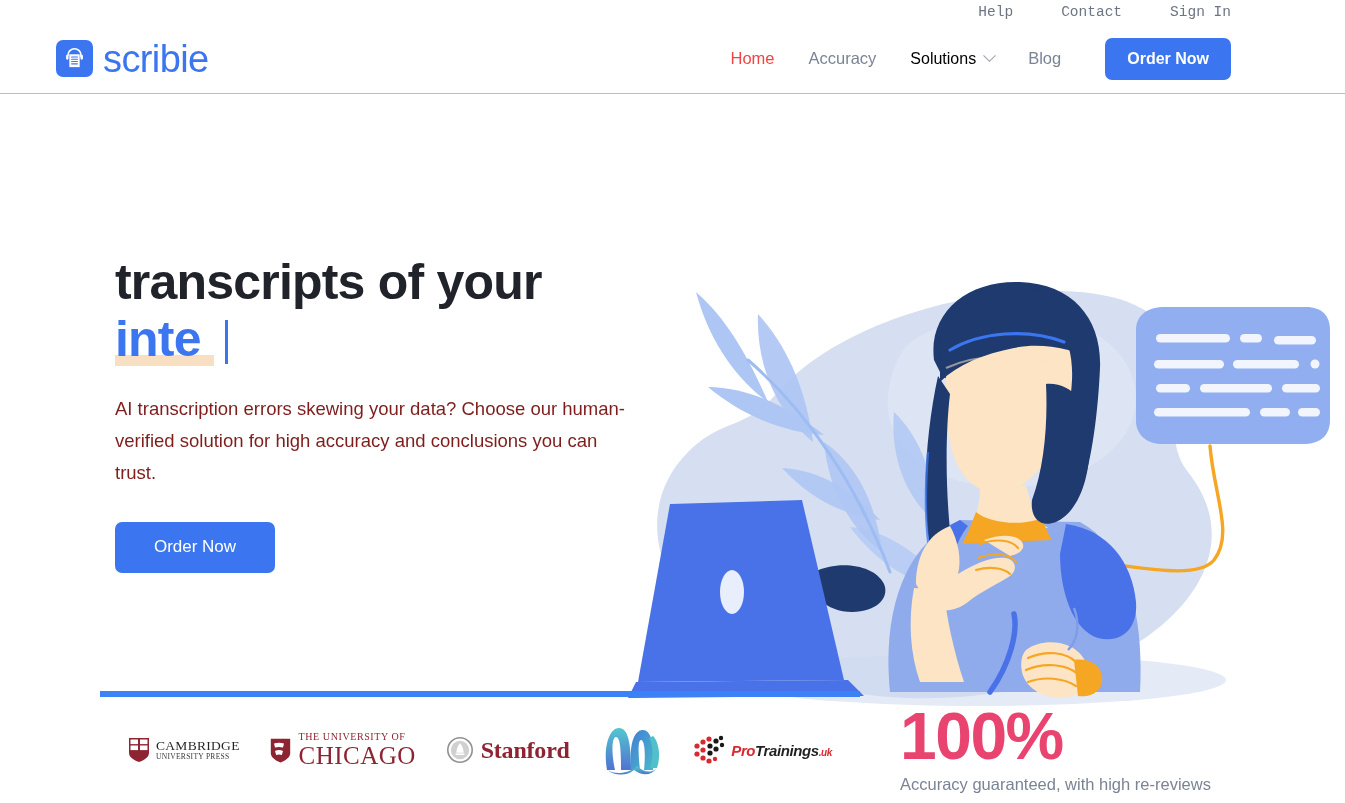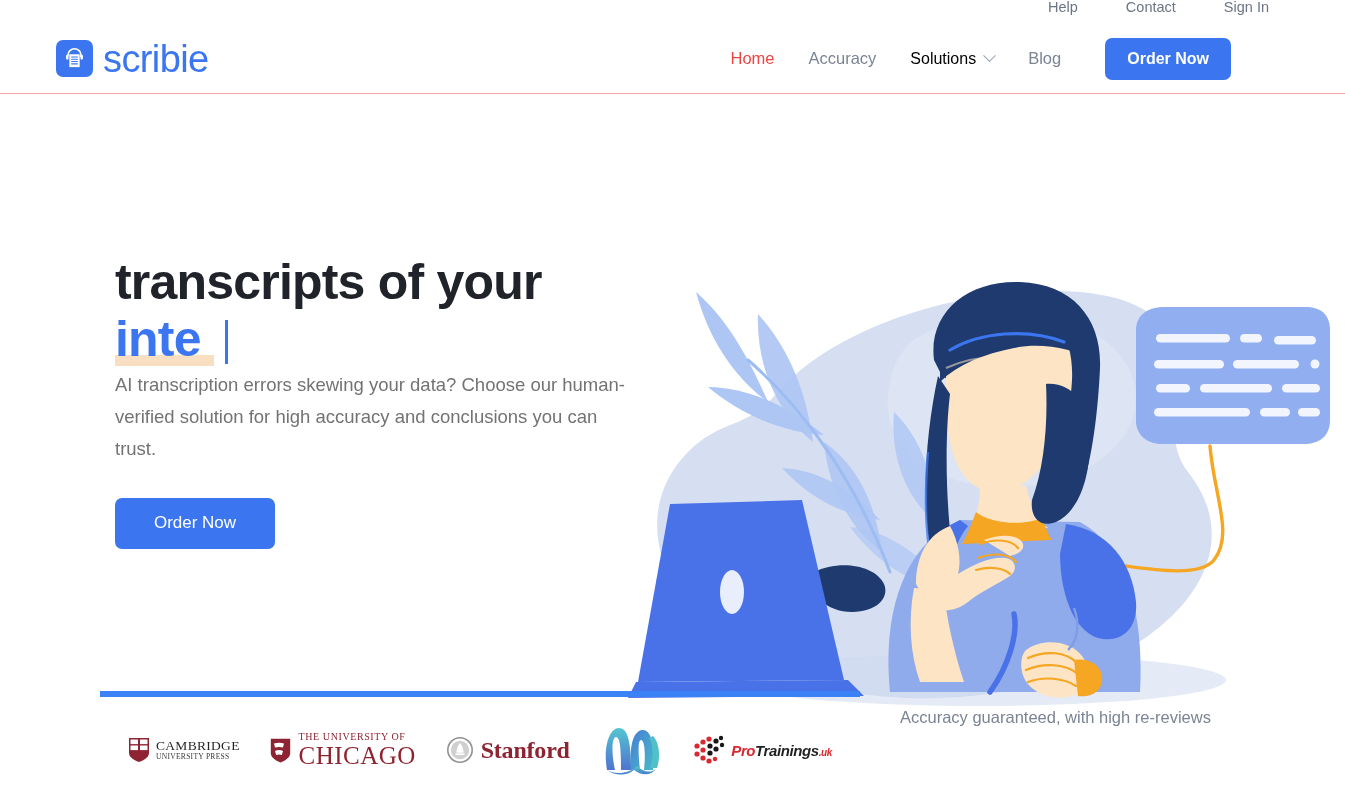--- a/index.html
+++ b/index.html
@@ -10,24 +10,25 @@
     background: #ffffff;
     font-family: "Liberation Sans", sans-serif;
     -webkit-font-smoothing: antialiased;
   }
 
   
   .topbar {
     height: 24px;
     display: flex;
     justify-content: flex-end;
-    align-items: flex-start;
-    padding-right: 76px;
+    align-items: center;
+    padding-right: 114px;
     gap: 48px;
     background: #fff;
+    font-family: Liberation Mono, monospace;
   }
   .topbar a {
     font-size: 14.5px;
     color: #6b7585;
     text-decoration: none;
     line-height: 1;
   }
 
   
   .header {
@@ -147,23 +148,24 @@
     position: relative;
     z-index: 1;
     display: inline-block;
     width: 3px;
     height: 44px;
     background: #3b76f0;
     vertical-align: -8px;
     margin-left: 11px;
   }
   p.hero-sub {
+    margin-top: 24px;
     font-size: 18.5px;
     line-height: 32px;
-    color: #737373;
+    color: #7f1d1d;
     max-width: 515px;
   }
   .hero-cta {
     margin-top: 33px;
     background: #3b76f0;
     color: #fff;
     border: none;
     border-radius: 7px;
     font-size: 17px;
     font-family: "Liberation Sans", sans-serif;
@@ -489,15 +491,16 @@
         <span class="pt-txt">
           <span class="pt-pro">Pro</span><span class="pt-tr">Trainings</span><span class="pt-uk">.uk</span>
         </span>
       </span>
     </div>
 
 
   </div>
 
   <div class="stat-col">
+    <div class="stat-num">100%</div>
     <div class="stat-label">Accuracy guaranteed, with high re-reviews</div>
   </div>
 </div>
 
 </body></html>

